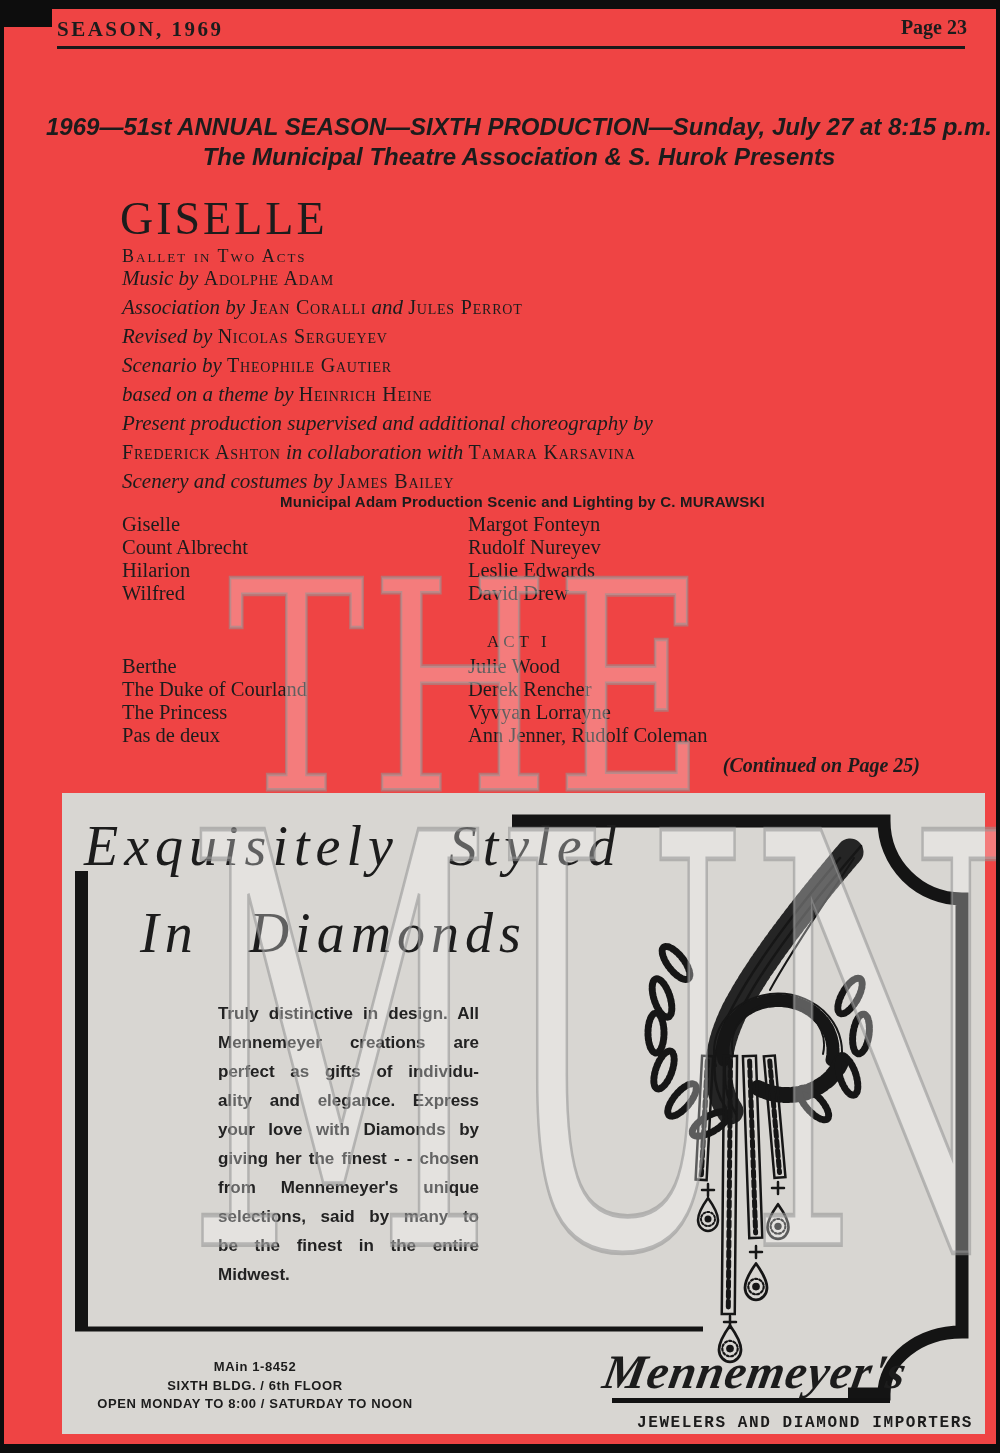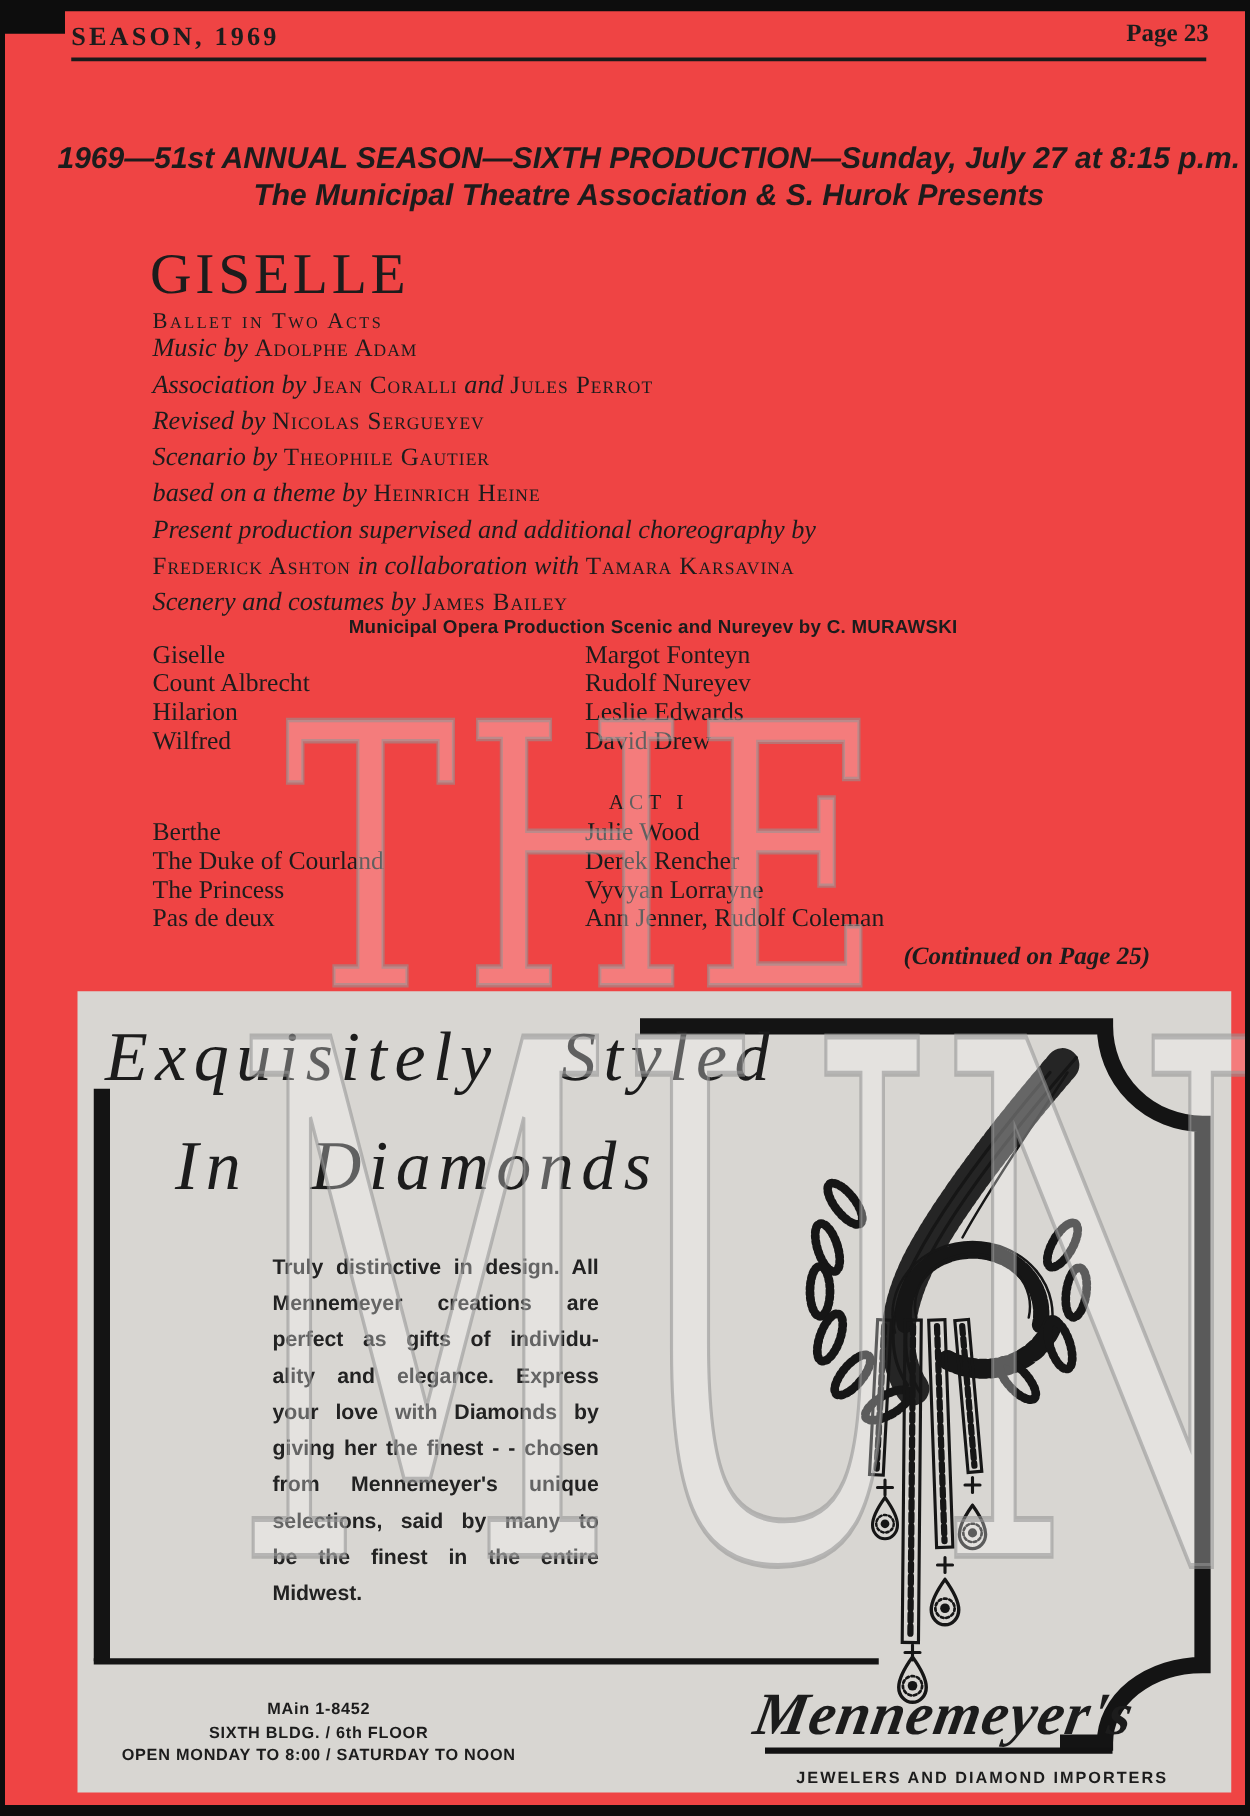--- a/index.html
+++ b/index.html
@@ -37,22 +37,22 @@
           font-weight:bold;font-size:17px;color:#222;}
   .adbody div{height:29px;line-height:29px;text-align:justify;text-align-last:justify;white-space:nowrap;}
   .adbody div.noj{text-align-last:left;}
   .contact{left:90px;top:1358px;width:330px;text-align:center;z-index:3;
            font-family:"Liberation Sans",sans-serif;font-weight:bold;font-size:13px;
            letter-spacing:0.6px;line-height:18.5px;}
   .brooch{left:618px;top:828px;z-index:2;}
   .logoscript{left:604px;top:1344px;font-size:48px;font-weight:bold;font-style:italic;z-index:3;
               transform:skewX(-10deg);letter-spacing:1px;white-space:nowrap;}
   .logounder{left:612px;top:1398px;width:278px;height:5px;background:#121212;z-index:3;}
-  .tagline{left:637px;top:1414px;font-family:Liberation Sans, sans-serif;font-weight:bold;
-           font-size:13px;letter-spacing:1.6px;z-index:3;white-space:nowrap;}
+  .tagline{left:637px;top:1414px;font-family:Liberation Mono, monospace;font-weight:bold;
+           font-size:16px;letter-spacing:1.6px;z-index:3;white-space:nowrap;}
   
   .wm{position:absolute;font-family:"DejaVu Serif",serif;line-height:1;z-index:40;pointer-events:none;
       color:rgba(255,255,255,0.30);-webkit-text-stroke:2.5px rgba(148,148,148,0.58);
       transform-origin:top left;white-space:nowrap;}
   .wm1{left:228px;top:544px;font-size:205px;letter-spacing:6px;transform:scaleY(1.42);}
   .wm2{left:186px;top:764px;font-size:300px;letter-spacing:2px;transform:scaleY(1.9);}
 </style>
 </head>
 <body>
 
@@ -72,21 +72,21 @@
 
   <div class="abs credit" style="top:266px"><span class="ci">Music by </span><span class="cn">Adolphe Adam</span></div>
   <div class="abs credit" style="top:295px"><span class="ci">Association by </span><span class="cn">Jean Coralli</span><span class="ci"> and </span><span class="cn">Jules Perrot</span></div>
   <div class="abs credit" style="top:324px"><span class="ci">Revised by </span><span class="cn">Nicolas Sergueyev</span></div>
   <div class="abs credit" style="top:353px"><span class="ci">Scenario by </span><span class="cn">Theophile Gautier</span></div>
   <div class="abs credit" style="top:382px"><span class="ci">based on a theme by </span><span class="cn">Heinrich Heine</span></div>
   <div class="abs credit" style="top:411px"><span class="ci">Present production supervised and additional choreography by</span></div>
   <div class="abs credit" style="top:440px"><span class="cn">Frederick Ashton</span><span class="ci"> in collaboration with </span><span class="cn">Tamara Karsavina</span></div>
   <div class="abs credit" style="top:469px"><span class="ci">Scenery and costumes by </span><span class="cn">James Bailey</span></div>
 
-  <div class="abs scenic">Municipal Opera Production Scenic and Nureyev by C. MURAWSKI</div>
+  <div class="abs scenic">Municipal Adam Production Scenic and Lighting by C. MURAWSKI</div>
 
   <div class="abs castgrid" style="top:513px">
     <div>Giselle</div>
       <div>Margot Fonteyn</div>
     <div>Count Albrecht</div>
       <div>Rudolf Nureyev</div>
     <div>Hilarion</div>
       <div>Leslie Edwards</div>
     <div>Wilfred</div>
       <div>David Drew</div>

